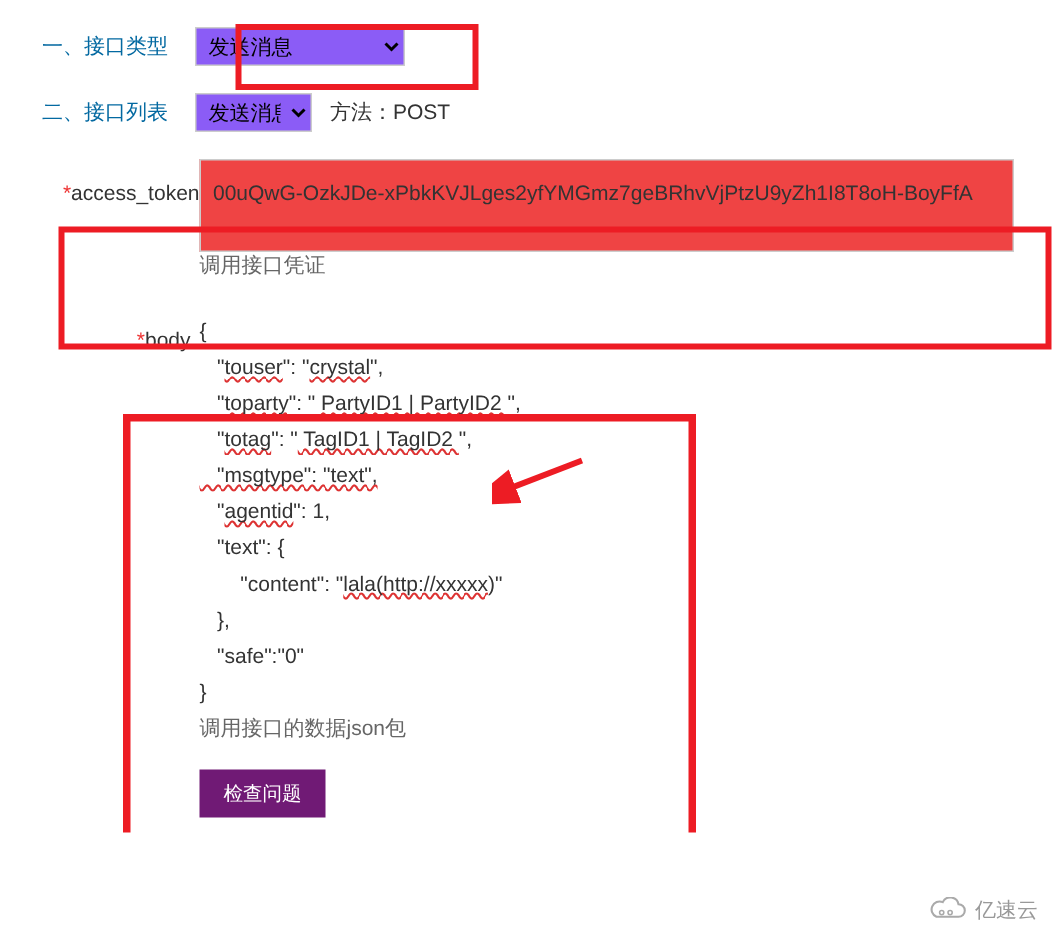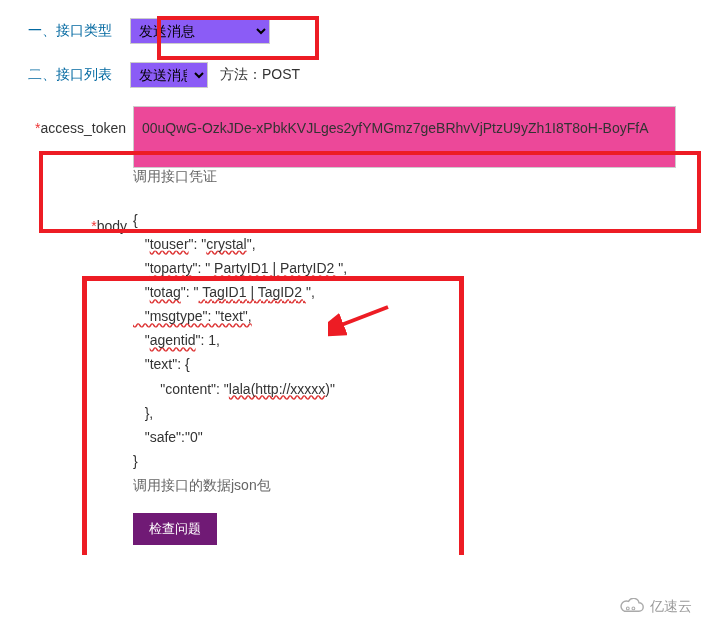--- a/index.html
+++ b/index.html
@@ -34,35 +34,35 @@
     .help {
       margin-left: 105px;
       color: #666;
       font-size: 14px;
       margin-bottom: 18px;
     }
     .param-table { margin-bottom: 6px; }
     .param-row { display: flex; align-items: flex-start; }
     .param-name {
       min-width: 105px;
-      text-align: center;
+      text-align: right;
       padding-top: 14px;
     }
     .star { color: #e33; }
     .textbox {
       flex: 1;
       border: 1px solid #ccc;
       padding: 10px 8px;
       font-family: inherit;
       font-size: 14px;
       resize: none;
       box-sizing: border-box;
       line-height: 1.7;
       color: #333;
-      background: #ec4899;
+      background: #ef4444;
     }
     .token-box { height: 62px; width: 536px; }
     .body-area {
       border: none;
       padding: 4px 0;
       font-family: inherit;
       font-size: 14px;
       line-height: 1.72;
       color: #333;
       width: 300px;

